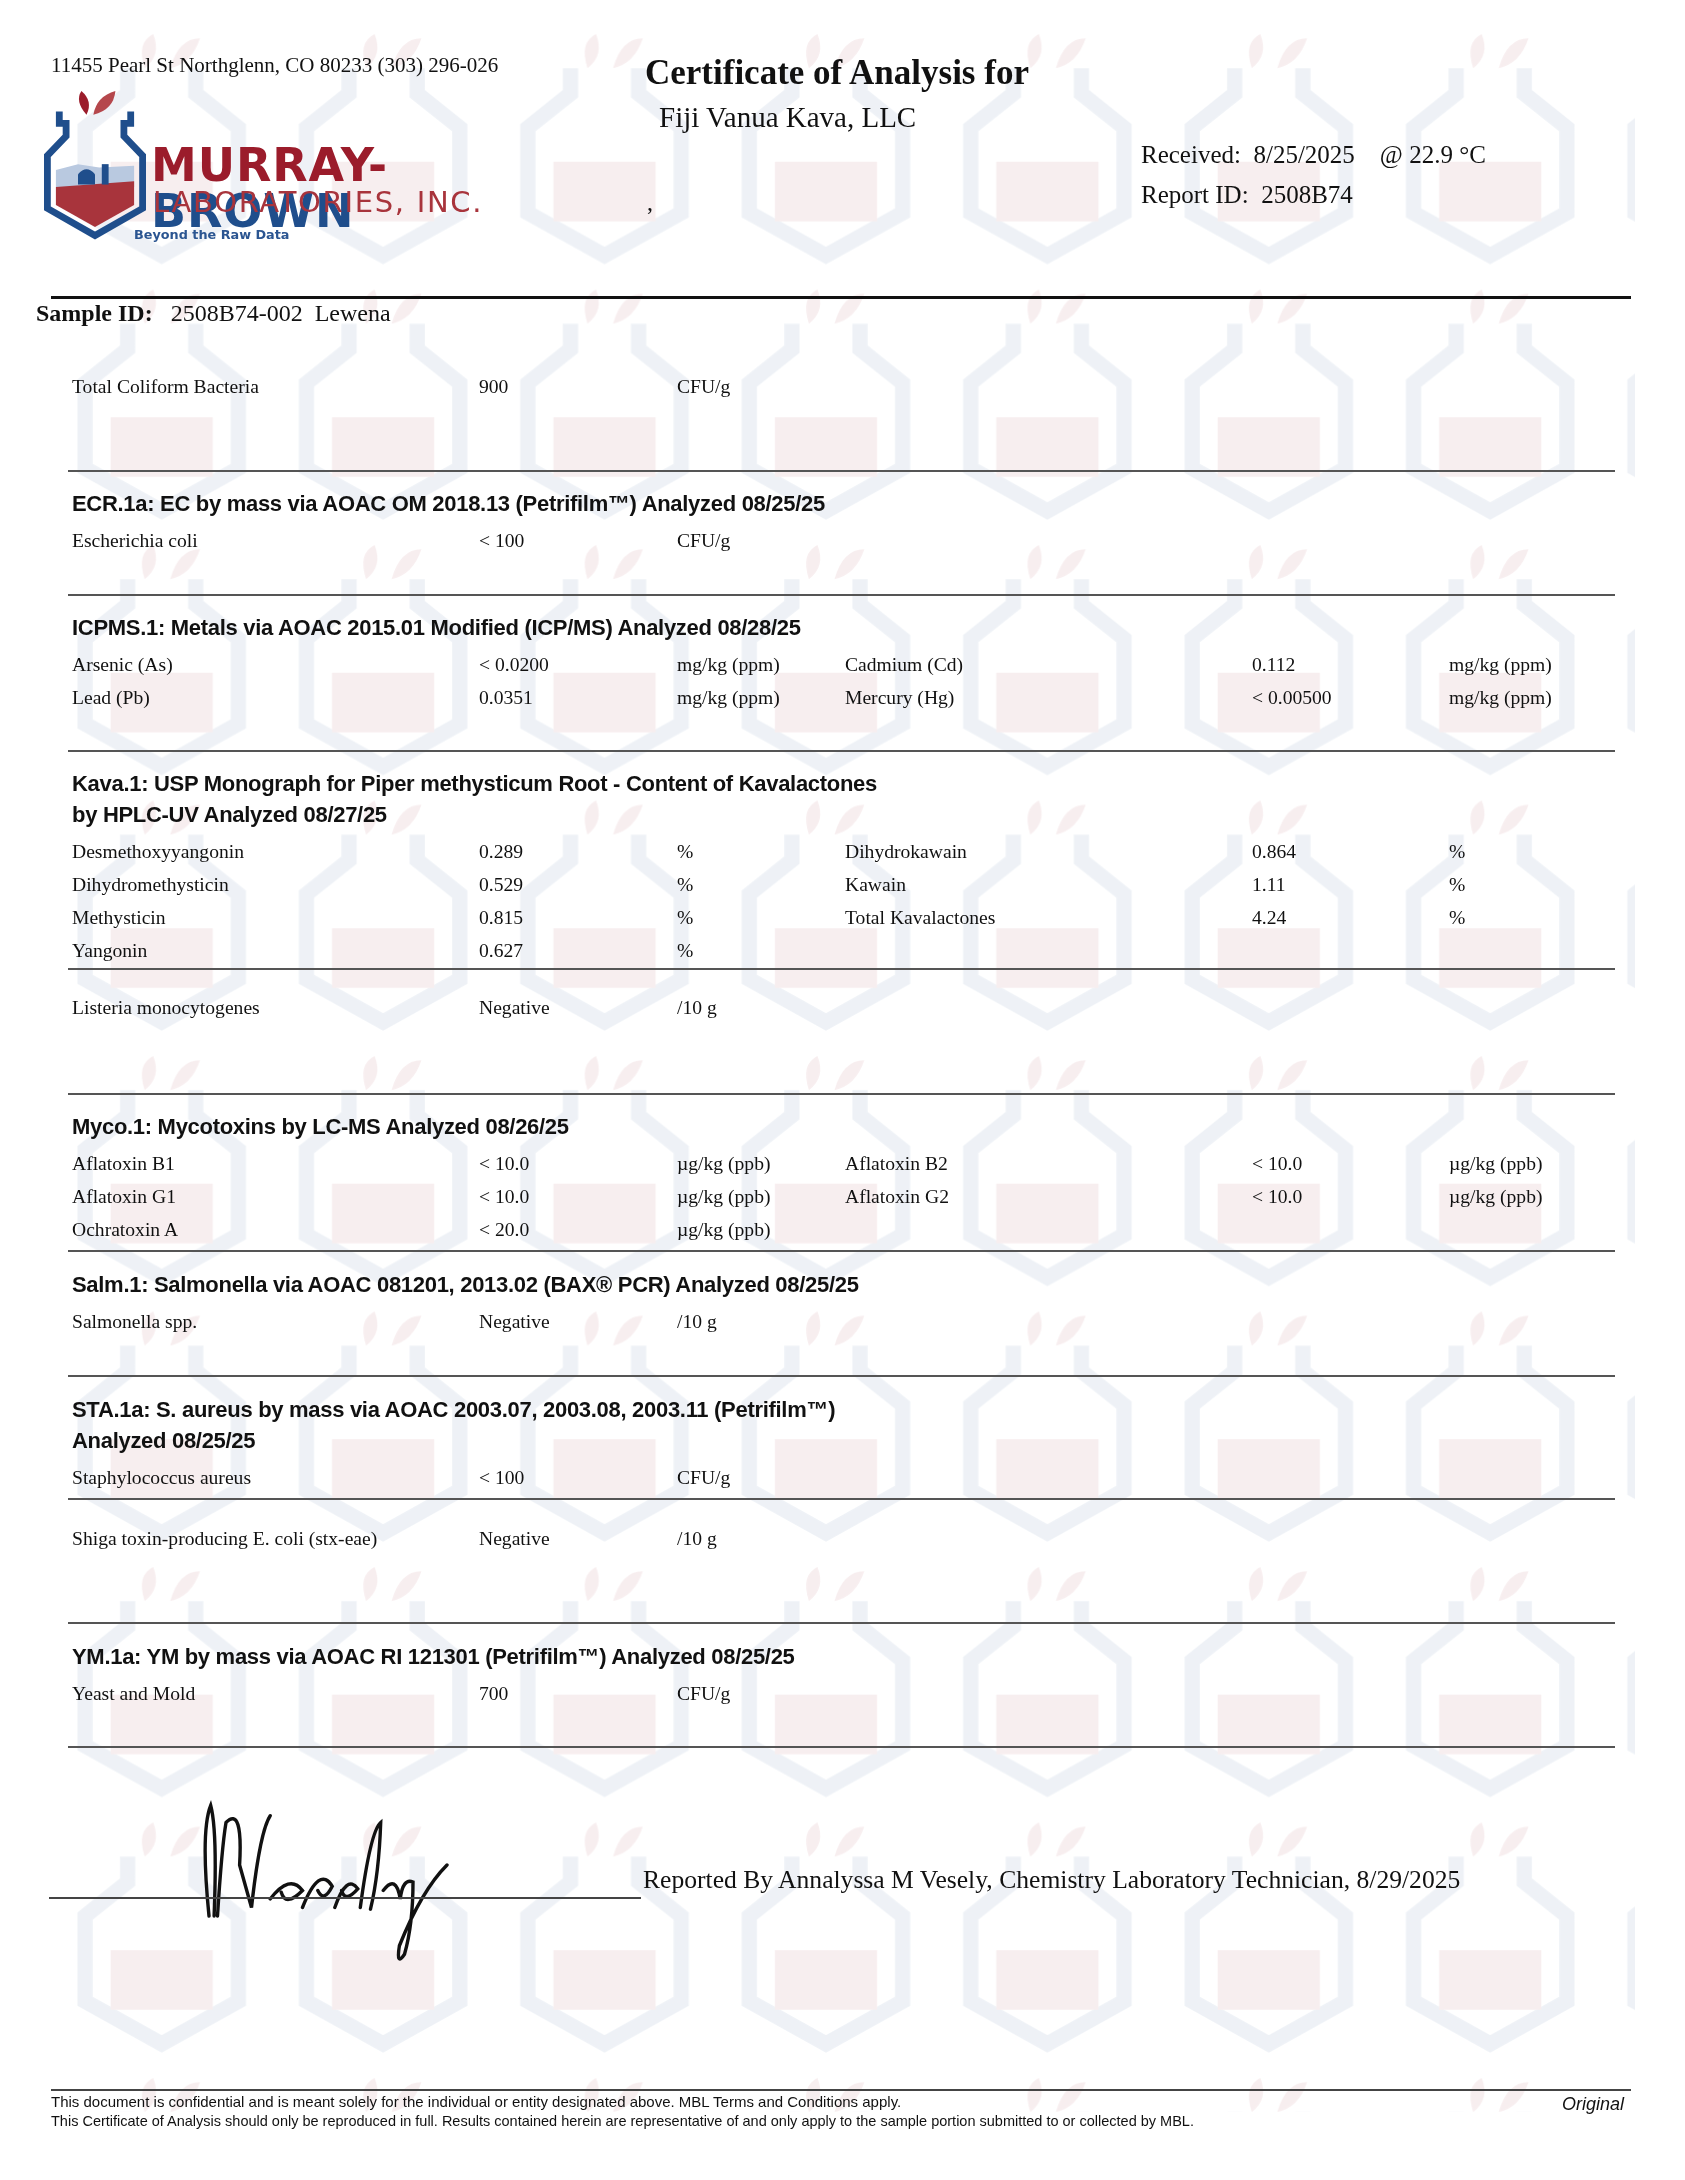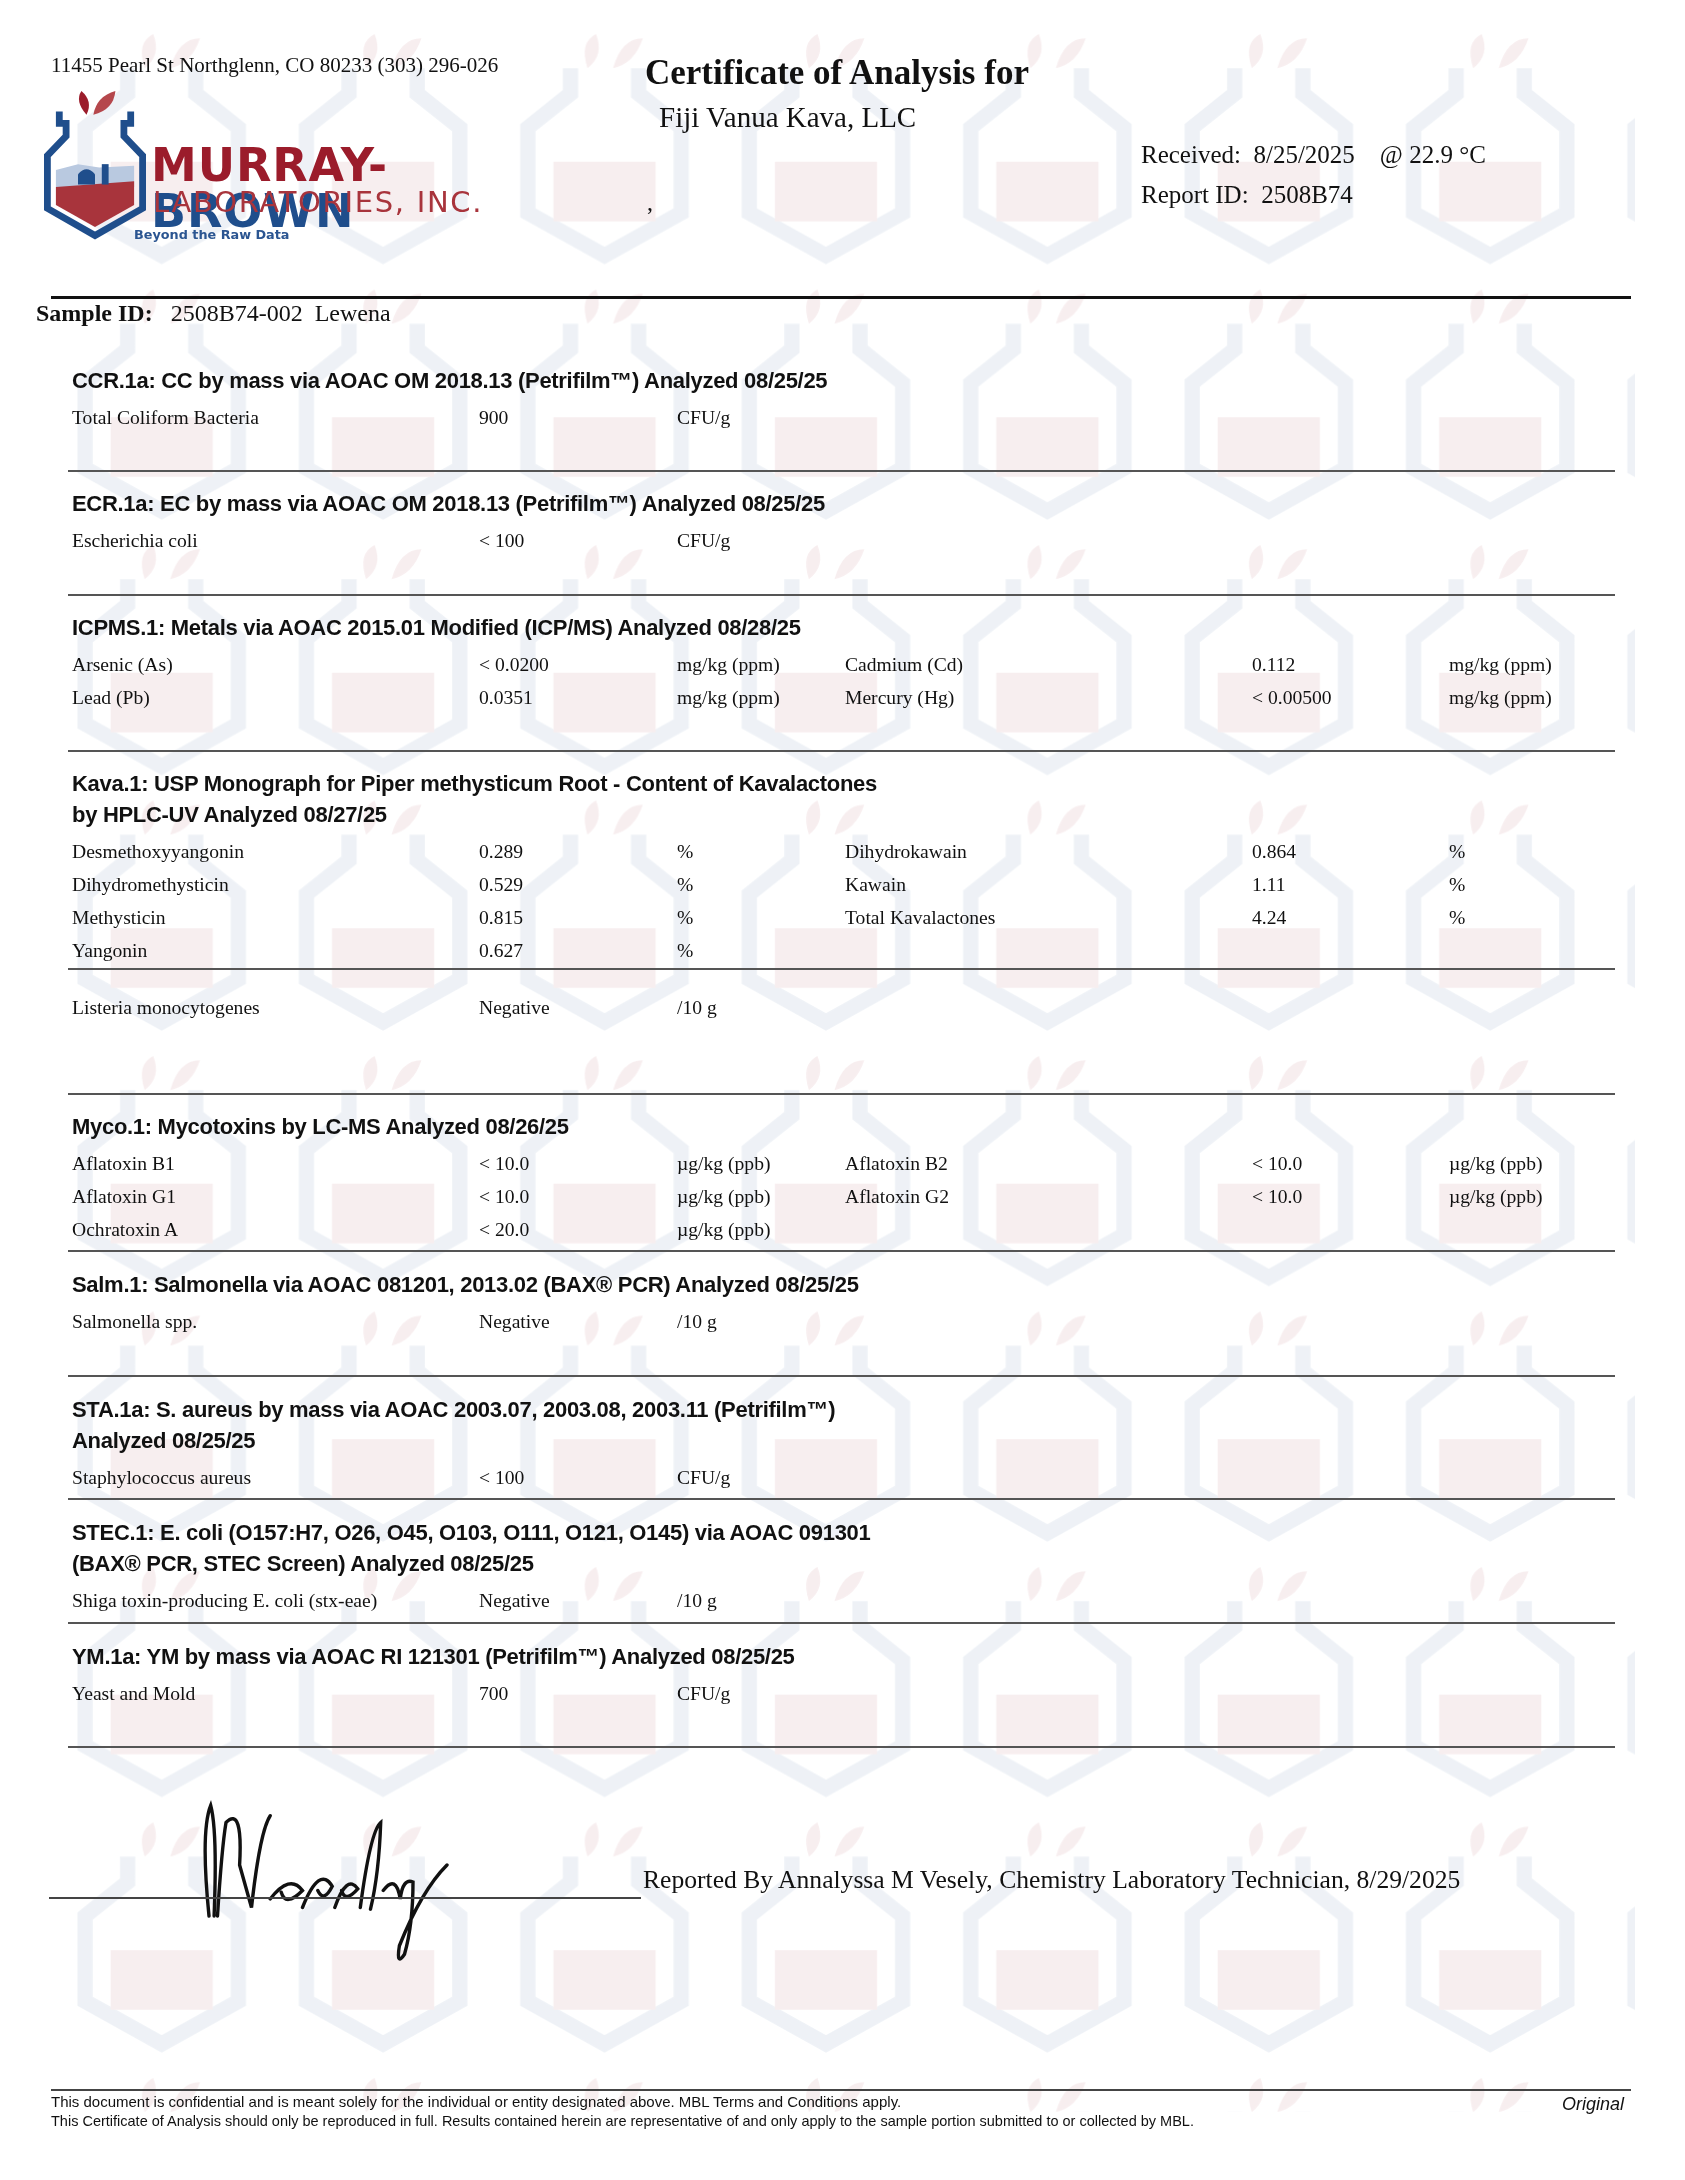--- a/index.html
+++ b/index.html
@@ -88,21 +88,20 @@
 
   <div class="received"><span>Received:</span>  <span>8/25/2025</span>    <span>@ 22.9 °C</span></div>
   <div class="report"><span>Report ID:</span>  <span>2508B74</span></div>
 
   <div class="top-rule"></div>
 
   <div class="sample"><b>Sample ID:</b>   <span>2508B74-002</span>  <span>Lewena</span></div>
 
   <div id="sections">
       <div class="section" style="top: 365px;">
-        <div class="sec-head">CCR.1a:  CC by mass via AOAC OM 2018.13 (Petrifilm™) Analyzed 08/25/25</div>
         <div class="rows">
           <div class="row">
             <span class="c1">Total Coliform Bacteria</span>
             <span class="c2">900</span>
             <span class="c3">CFU/g</span>
           </div>
         </div>
       </div>
       <div class="rule" style="top: 470px;"></div>
       <div class="section" style="top: 488px;">
@@ -226,21 +225,20 @@
         <div class="rows">
           <div class="row">
             <span class="c1">Staphylococcus aureus</span>
             <span class="c2">&lt; 100</span>
             <span class="c3">CFU/g</span>
           </div>
         </div>
       </div>
       <div class="rule" style="top: 1498px;"></div>
       <div class="section" style="top: 1517px;">
-        <div class="sec-head">STEC.1:  E. coli (O157:H7, O26, O45, O103, O111, O121, O145) via AOAC 091301 (BAX® PCR, STEC Screen) Analyzed 08/25/25</div>
         <div class="rows">
           <div class="row">
             <span class="c1">Shiga toxin-producing E. coli (stx-eae)</span>
             <span class="c2">Negative</span>
             <span class="c3">/10 g</span>
           </div>
         </div>
       </div>
       <div class="rule" style="top: 1622px;"></div>
       <div class="section" style="top: 1641px;">

